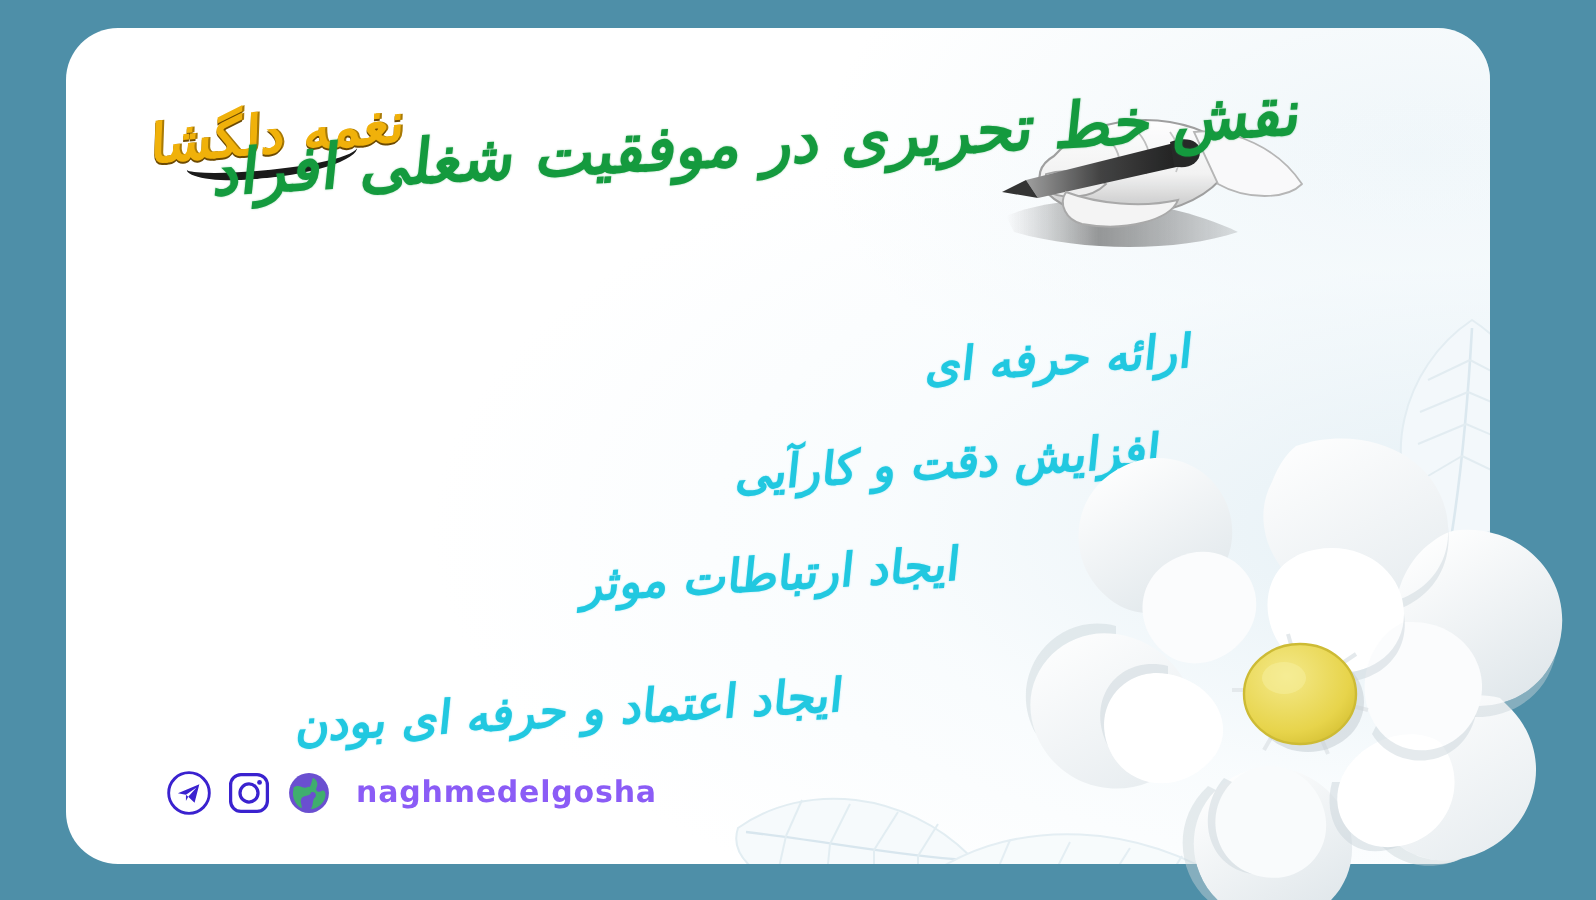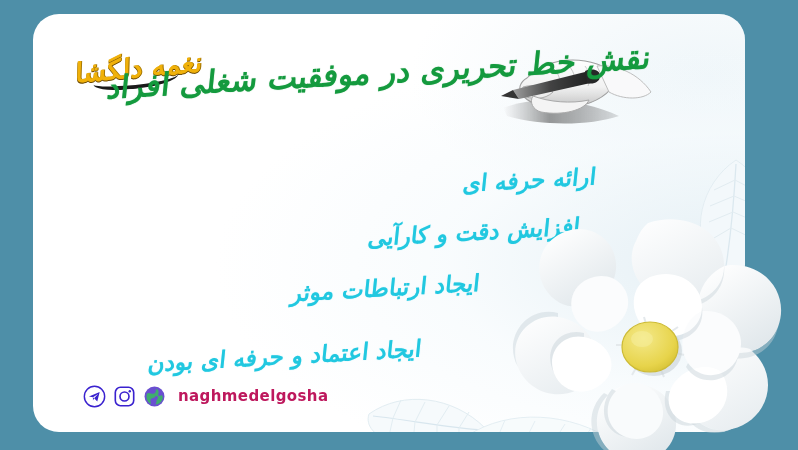--- a/index.html
+++ b/index.html
@@ -117,21 +117,21 @@
   
   .social{
     position:absolute;
     left:50px;bottom:24px;
     display:flex;align-items:center;gap:7px;
     direction:ltr;
   }
   .social .ic{width:23px;height:23px;display:block;}
   .handle{
     margin-left:5px;
-    color:#be185d;
+    color:#8b5cf6;
     font-family:"DejaVu Sans","Liberation Sans",sans-serif;
     font-size:15px;
     font-weight:bold;
     letter-spacing:.4px;
     line-height:1;
   }
 </style>
 </head>
 <body>
 

